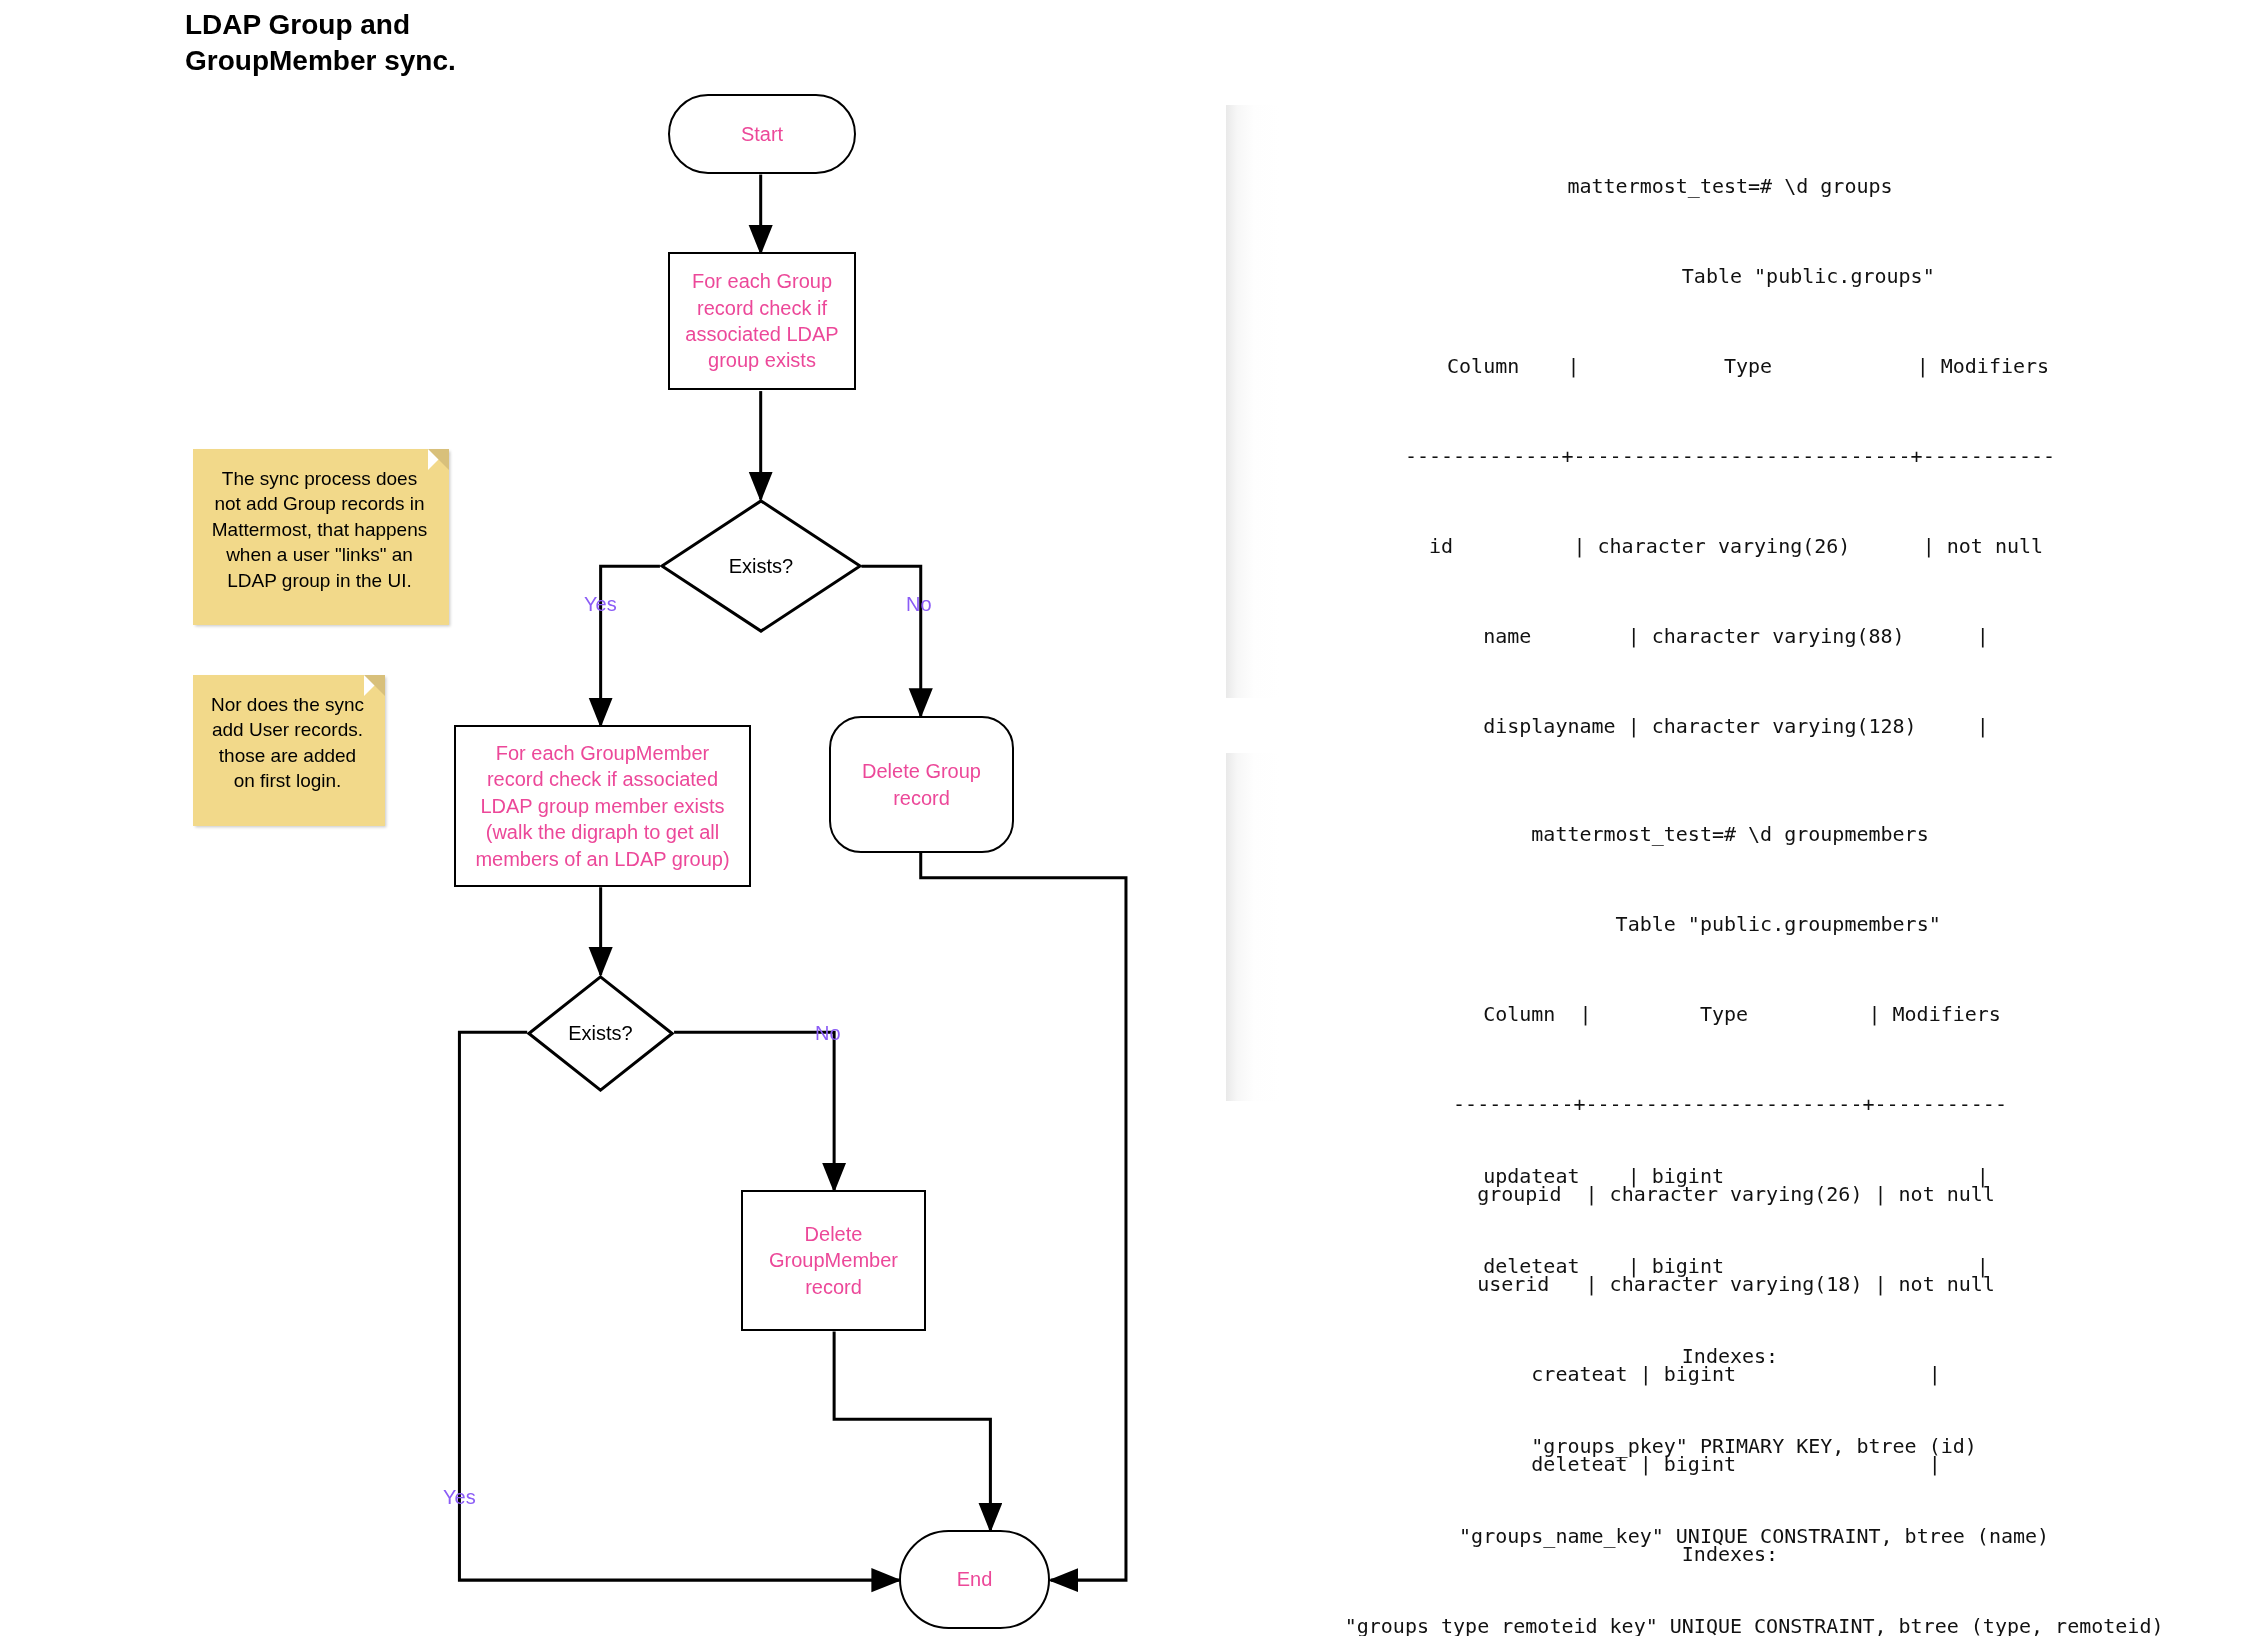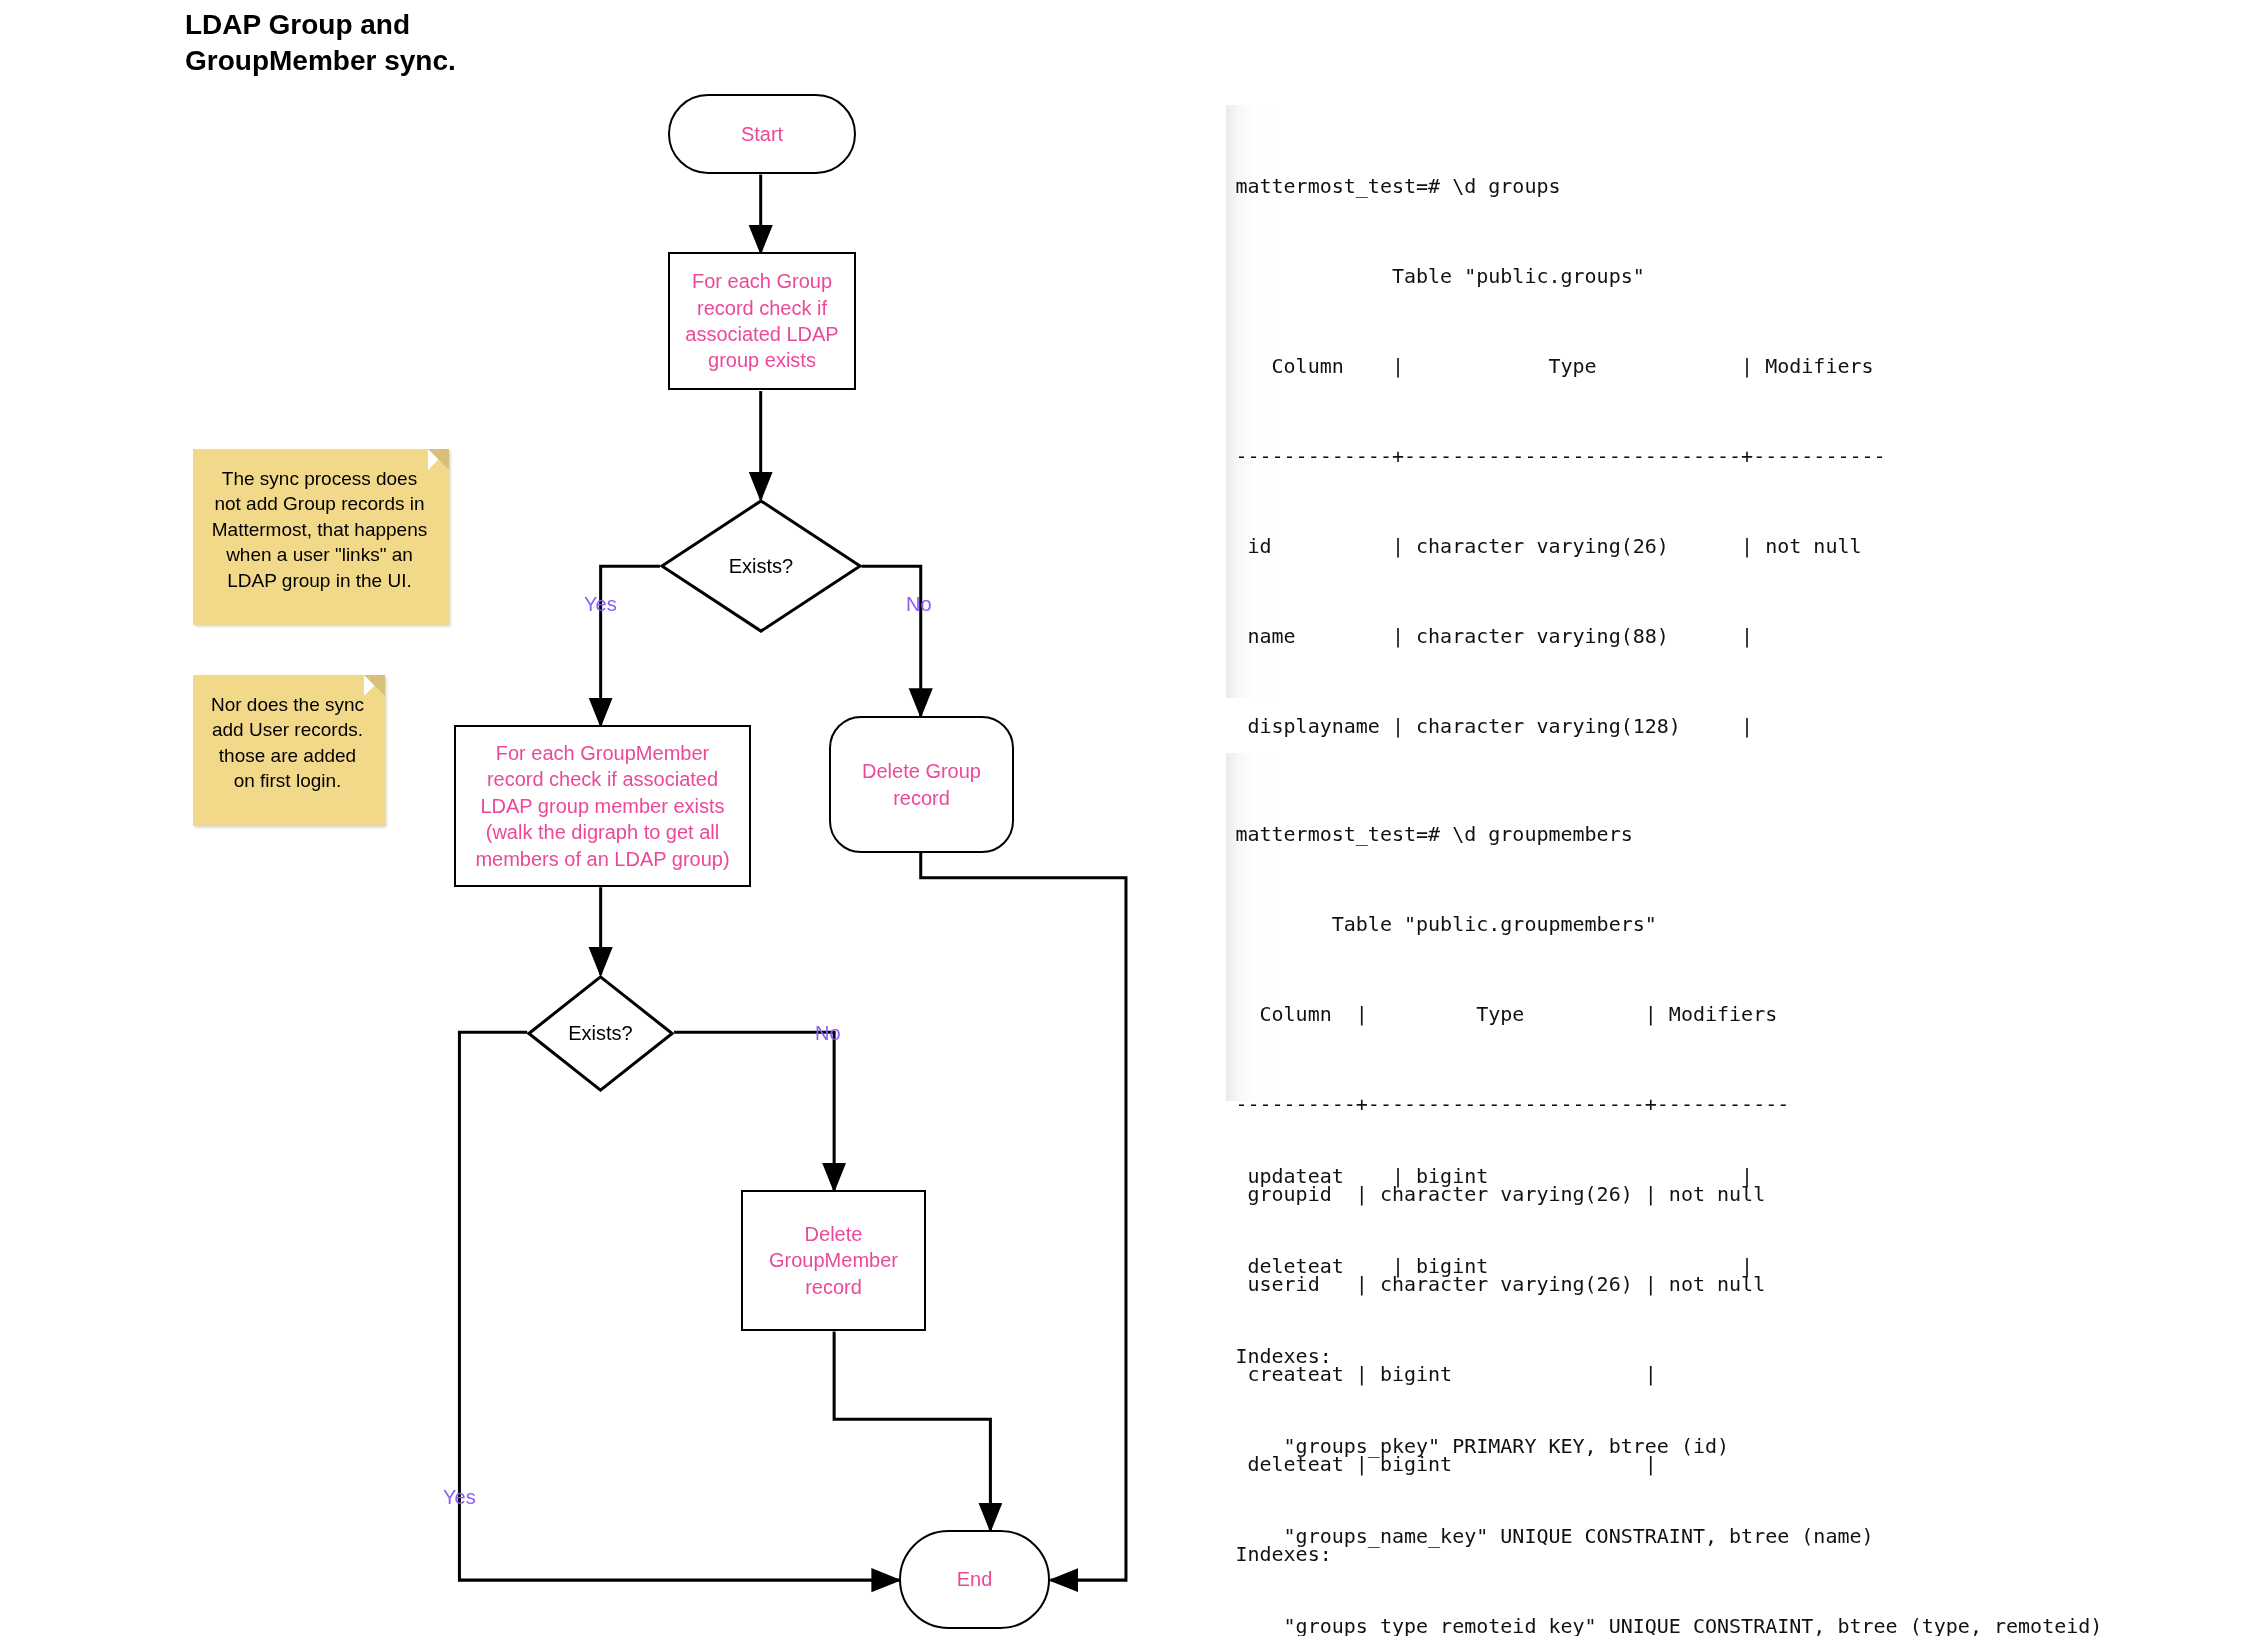--- a/index.html
+++ b/index.html
@@ -78,20 +78,21 @@
   
   .term-shot{
     position:absolute;
     font-family:"DejaVu Sans Mono","Liberation Mono",monospace;
     font-size:20px;line-height:30px;
     color:#111;
     white-space:pre;
     background:linear-gradient(to right,#e9e9e9 0px,#f7f7f7 11.3px,#fefefe 28px,#ffffff 56px);
     padding:5.6px 9.4px 9.4px 9.4px;
     box-sizing:border-box;
+    text-align:center;
   }
   .term-line{white-space:pre;}
 </style>
 </head>
 <body>
 
 <div class="canvas">
 
   <div class="title">LDAP Group and
 GroupMember sync.</div>
@@ -201,21 +202,21 @@
     <div class="term-line"></div>
     
   </div>
 
   <div class="term-shot" style="left:1226px;top:753px;width:1008px;height:348px;">
     <div class="term-line">mattermost_test=# \d groupmembers</div>
     <div class="term-line">        Table "public.groupmembers"</div>
     <div class="term-line">  Column  |         Type          | Modifiers</div>
     <div class="term-line">----------+-----------------------+-----------</div>
     <div class="term-line"> groupid  | character varying(26) | not null</div>
-    <div class="term-line"> userid   | character varying(26) | not null</div>
+    <div class="term-line"> userid   | character varying(18) | not null</div>
     <div class="term-line"> createat | bigint                |</div>
     <div class="term-line"> deleteat | bigint                |</div>
     <div class="term-line">Indexes:</div>
     
     
   </div>
 
 </div>
 
 

